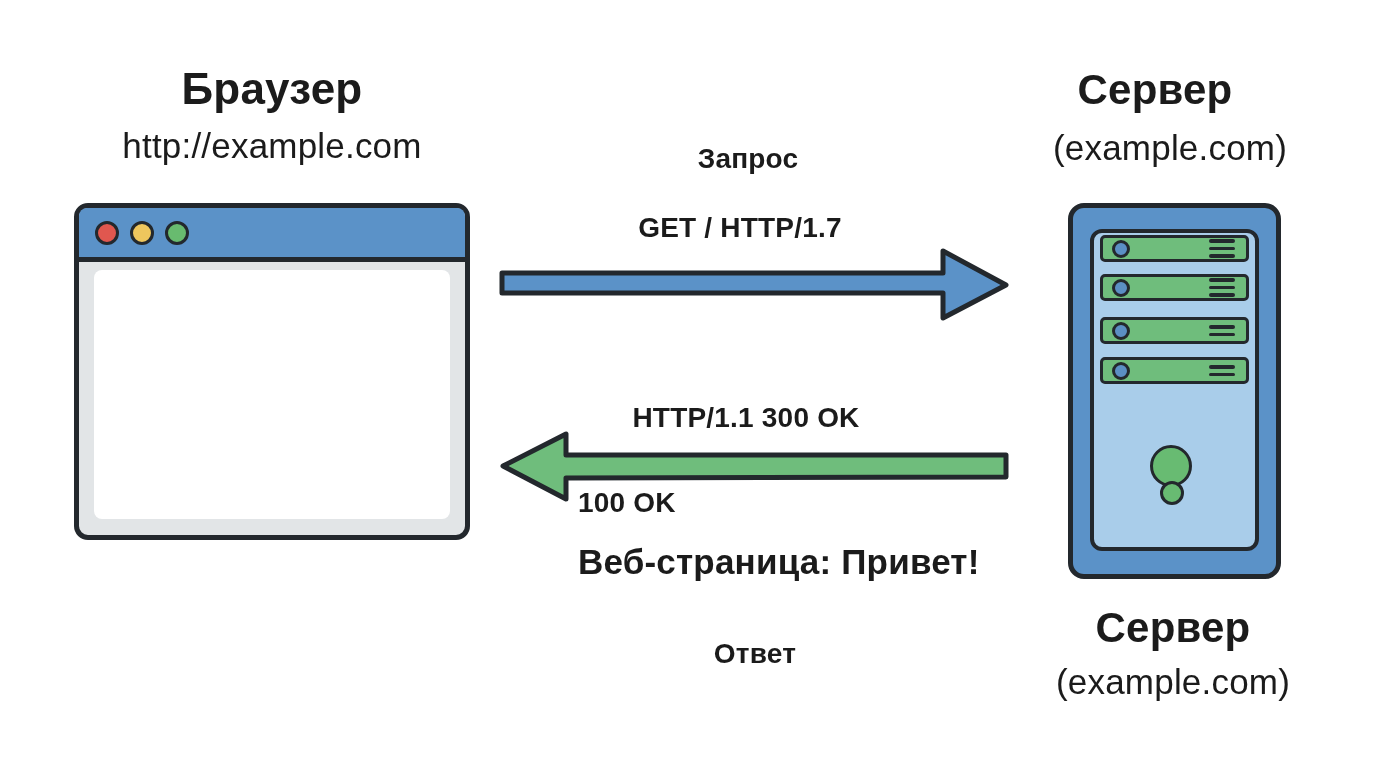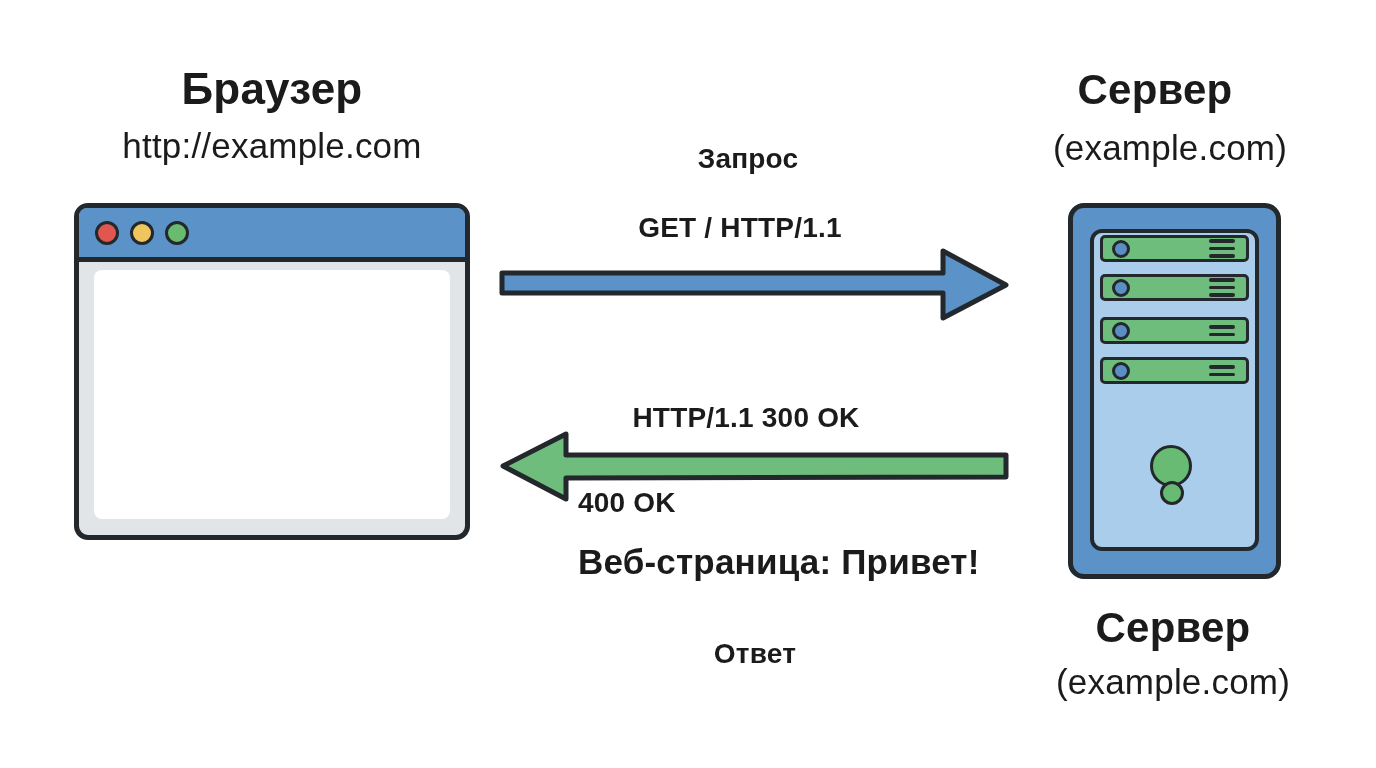--- a/index.html
+++ b/index.html
@@ -65,24 +65,24 @@
 
 <div class="canvas">
 
   <div class="txt t-big" style="left:74px;top:64px;width:396px;">Браузер</div>
   <div class="txt t-sub" style="left:74px;top:126px;width:396px;">http://example.com</div>
 
   <div class="txt t-big" style="left:1005px;top:66px;width:300px;font-size:42px;">Сервер</div>
   <div class="txt t-sub" style="left:1005px;top:128px;width:330px;">(example.com)</div>
 
   <div class="txt t-med" style="left:558px;top:143px;width:380px;">Запрос</div>
-  <div class="txt t-med" style="left:490px;top:212px;width:500px;">GET / HTTP/1.1</div>
+  <div class="txt t-med" style="left:490px;top:212px;width:500px;">GET / HTTP/1.7</div>
 
   <div class="txt t-med" style="left:500px;top:402px;width:492px;">HTTP/1.1 300 OK</div>
-  <div class="txt t-med t-left" style="left:578px;top:487px;width:420px;">400 OK</div>
+  <div class="txt t-med t-left" style="left:578px;top:487px;width:420px;">100 OK</div>
   <div class="txt t-sub t-left" style="left:578px;top:542px;width:460px;font-weight:600;">Веб-страница: Привет!</div>
   <div class="txt t-med" style="left:605px;top:638px;width:300px;">Ответ</div>
 
   <div class="txt t-big" style="left:1023px;top:604px;width:300px;font-size:42px;">Сервер</div>
   <div class="txt t-sub" style="left:1008px;top:662px;width:330px;">(example.com)</div>
 
   <div class="browser">
     <div class="titlebar">
       <div class="dot" style="background: rgb(224, 87, 79);"></div>
       <div class="dot" style="background: rgb(238, 198, 93);"></div>

